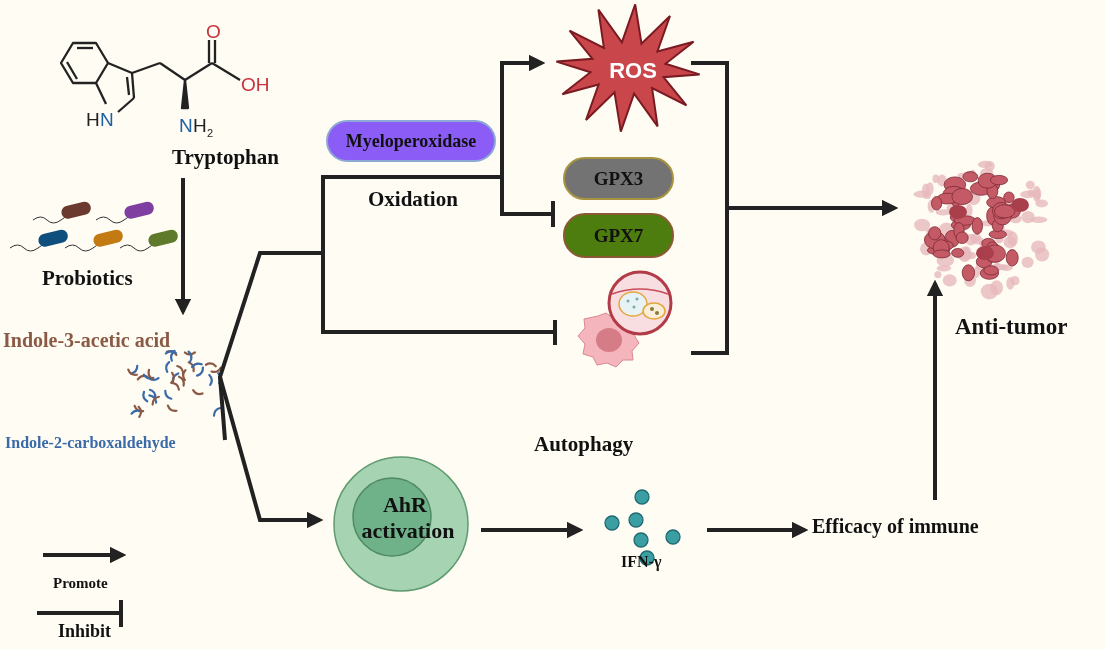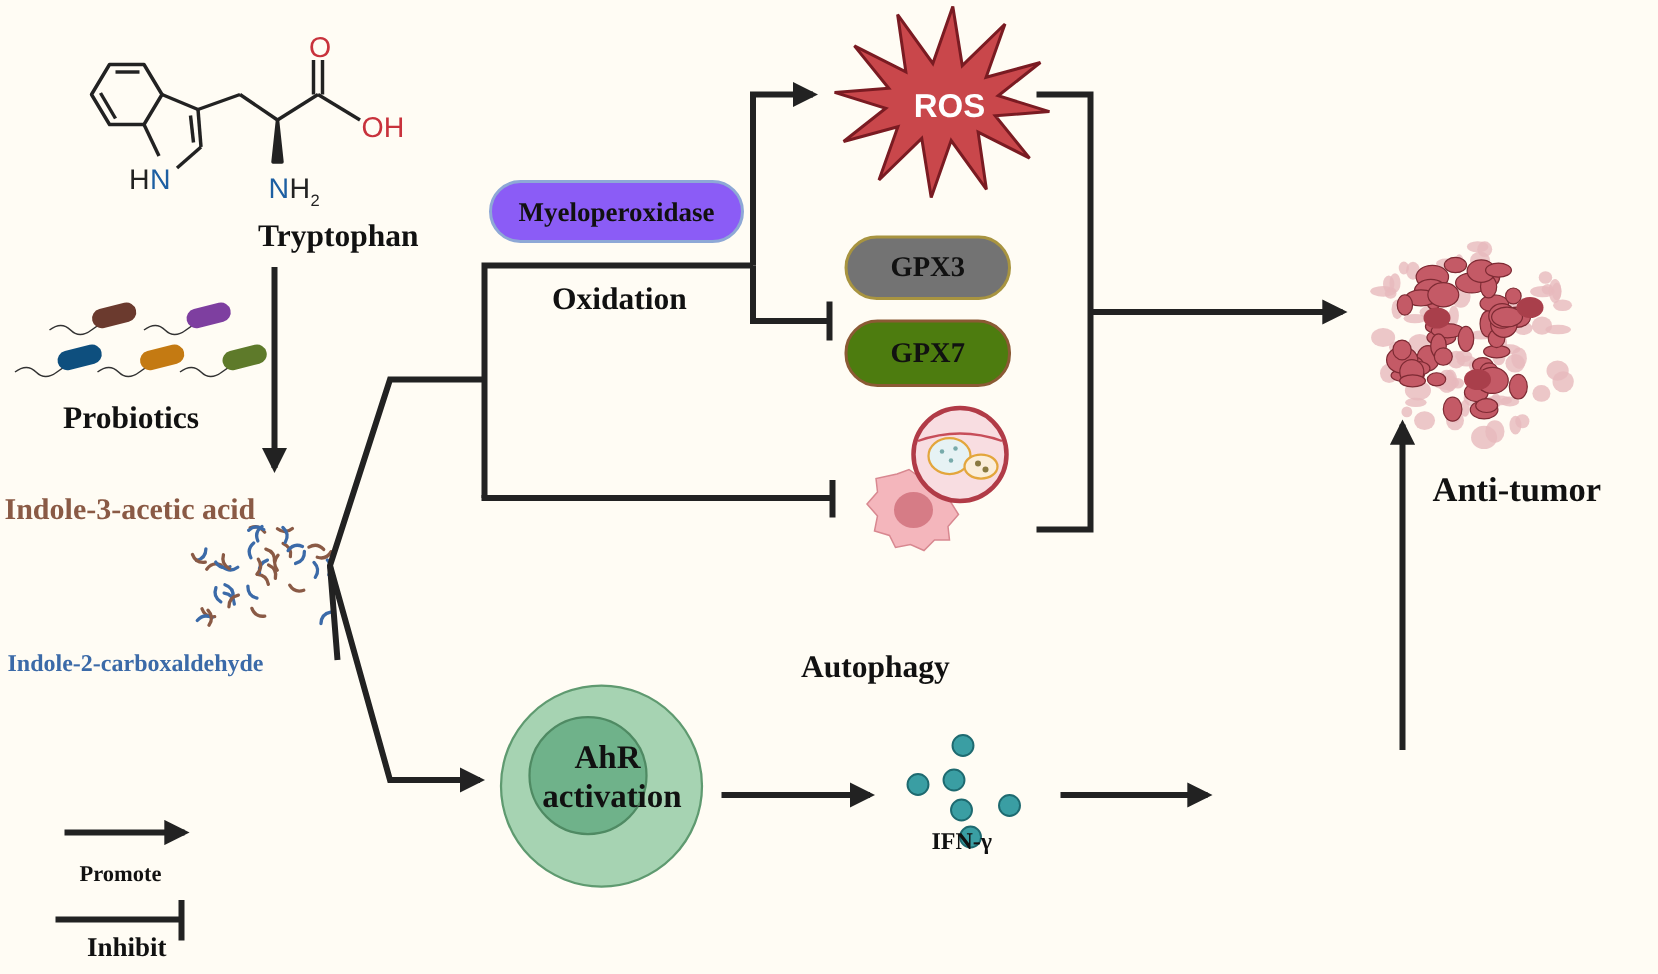--- a/index.html
+++ b/index.html
@@ -278,15 +278,16 @@
 <div class="lbl" id="i3c-lbl" style="left: 5px; top: 434px; font-size: 16px; color: rgb(59, 106, 168);">Indole-2-carboxaldehyde</div>
 
 <div class="pill" style="left:326px;top:120px;width:170px;height:42px;font-size:18px;background:#8b5cf6;border:2px solid #8ea8d6;box-sizing:border-box;">Myeloperoxidase</div>
 <div class="lbl" style="left:368px;top:187px;font-size:21px;">Oxidation</div>
 <div class="pill" style="left:563px;top:157px;width:111px;height:43px;font-size:19px;background:#737373;border:2px solid #a89440;box-sizing:border-box;">GPX3</div>
 <div class="pill" style="left:563px;top:213px;width:111px;height:45px;font-size:19px;background:#4d7c0f;border:2px solid #8b5a34;box-sizing:border-box;">GPX7</div>
 <div class="lbl" style="left:534px;top:407px;font-size:21px;margin-top:25px;">Autophagy</div>
 <div class="lbl" style="left:955px;top:314px;font-size:23px;">Anti-tumor</div>
 <div class="lbl" style="left:621px;top:553px;font-size:16px;">IFN-γ</div>
 <div class="lbl" style="left:812px;top:512px;font-size:20px;line-height:28px;">
+  <div>Efficacy of immune</div>
 </div>
 <div class="lbl" style="left:53px;top:575px;font-size:15px;">Promote</div>
 <div class="lbl" style="left:58px;top:621px;font-size:18px;">Inhibit</div>
 
 </body></html>

